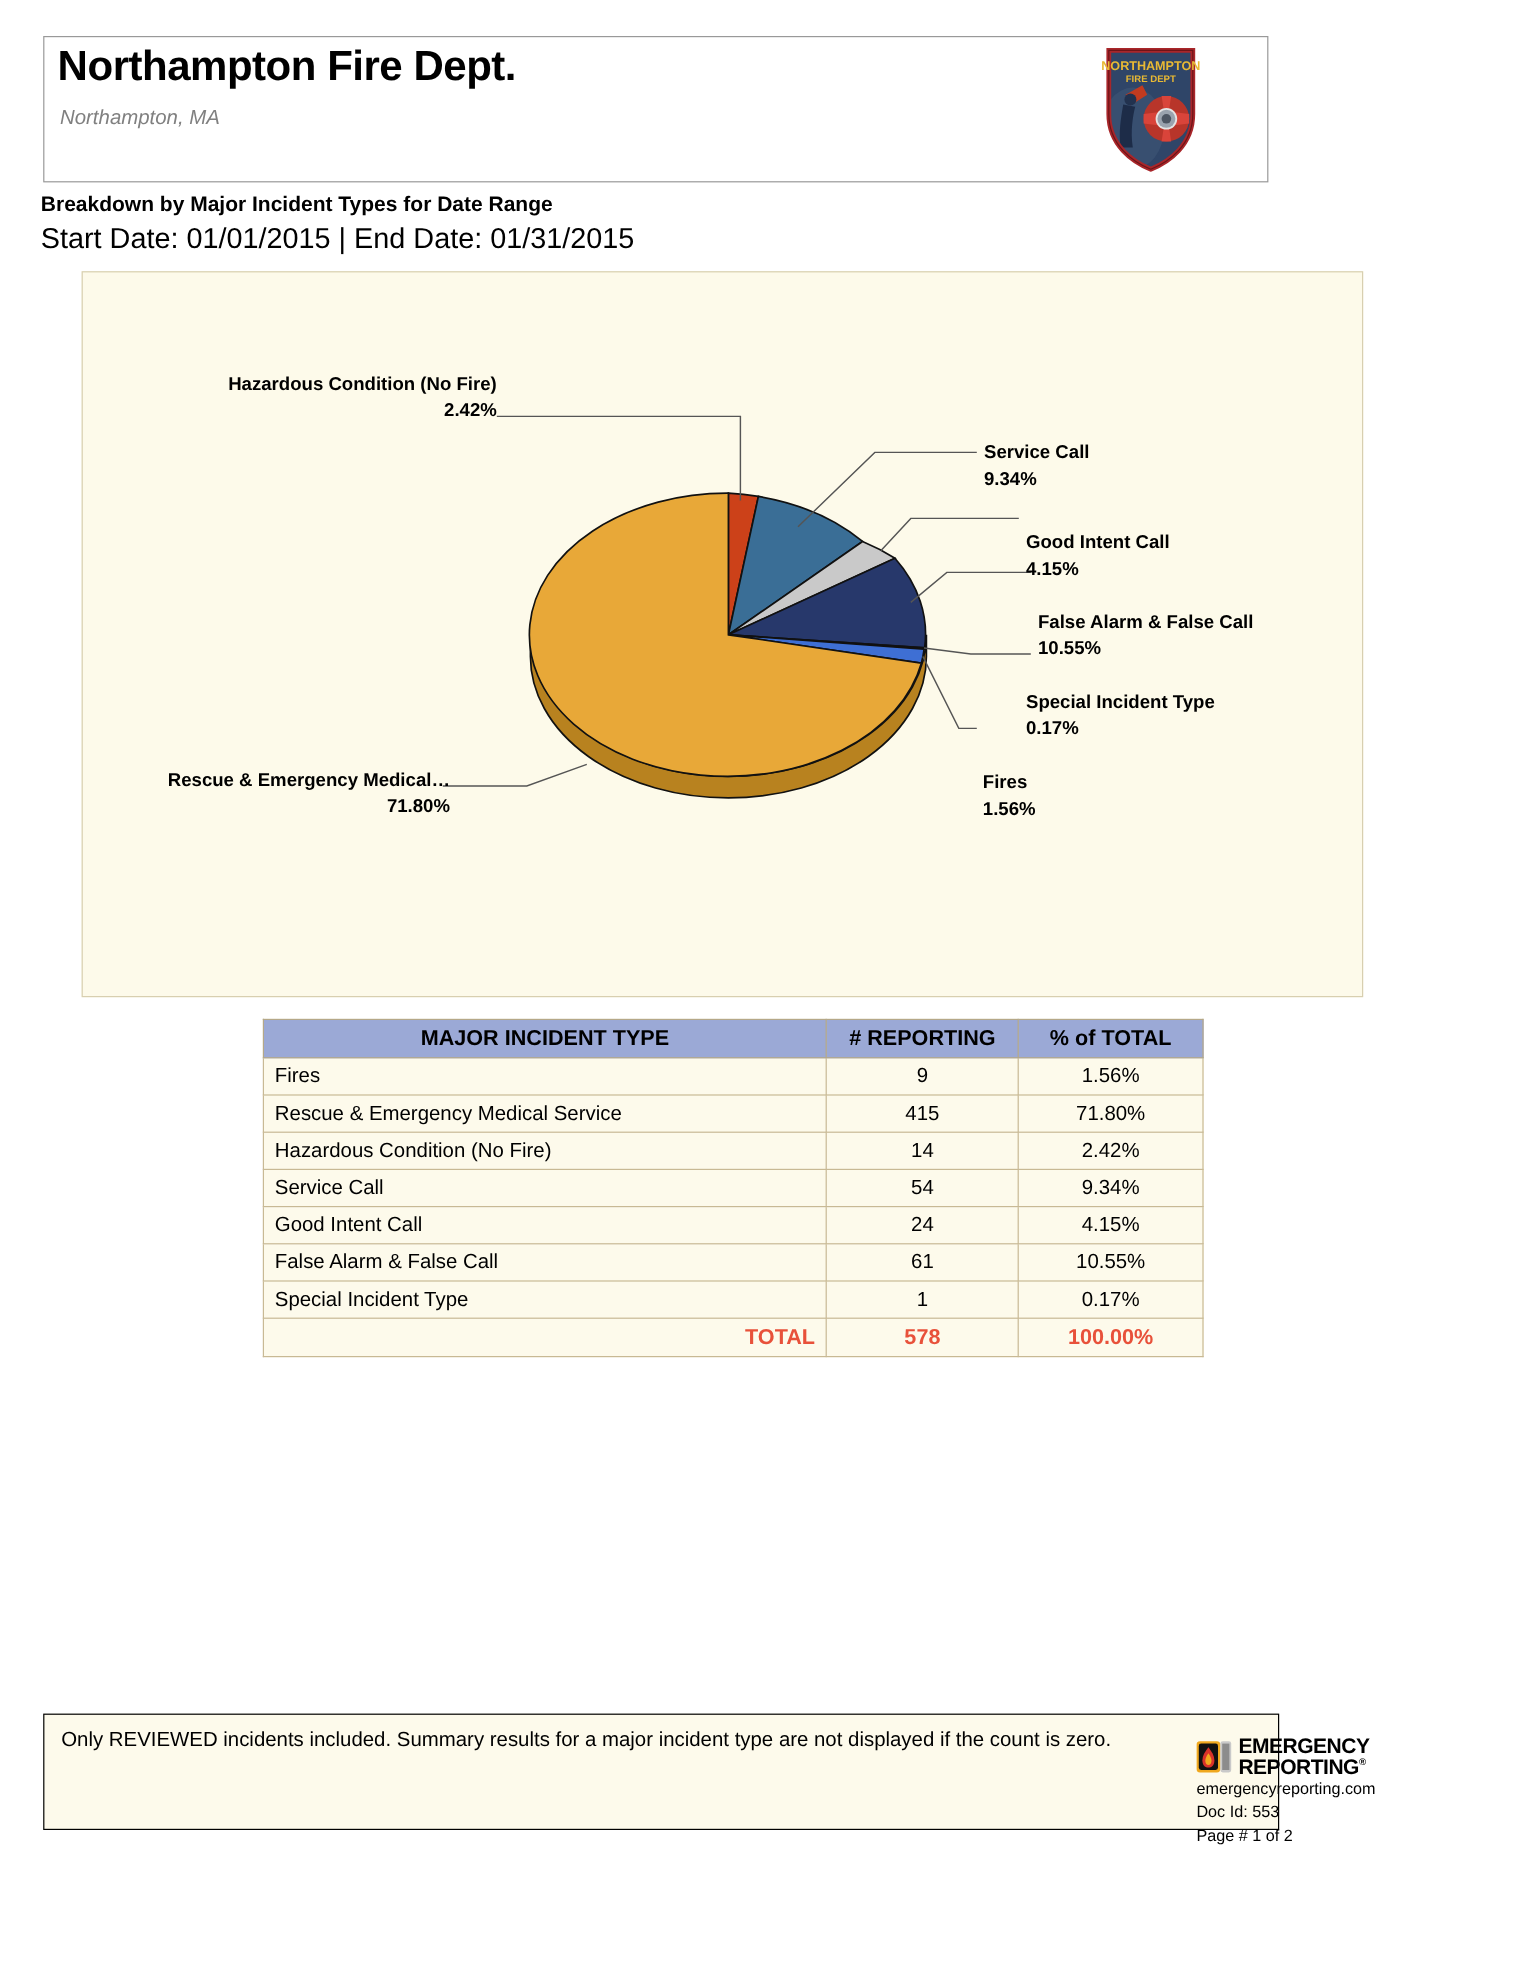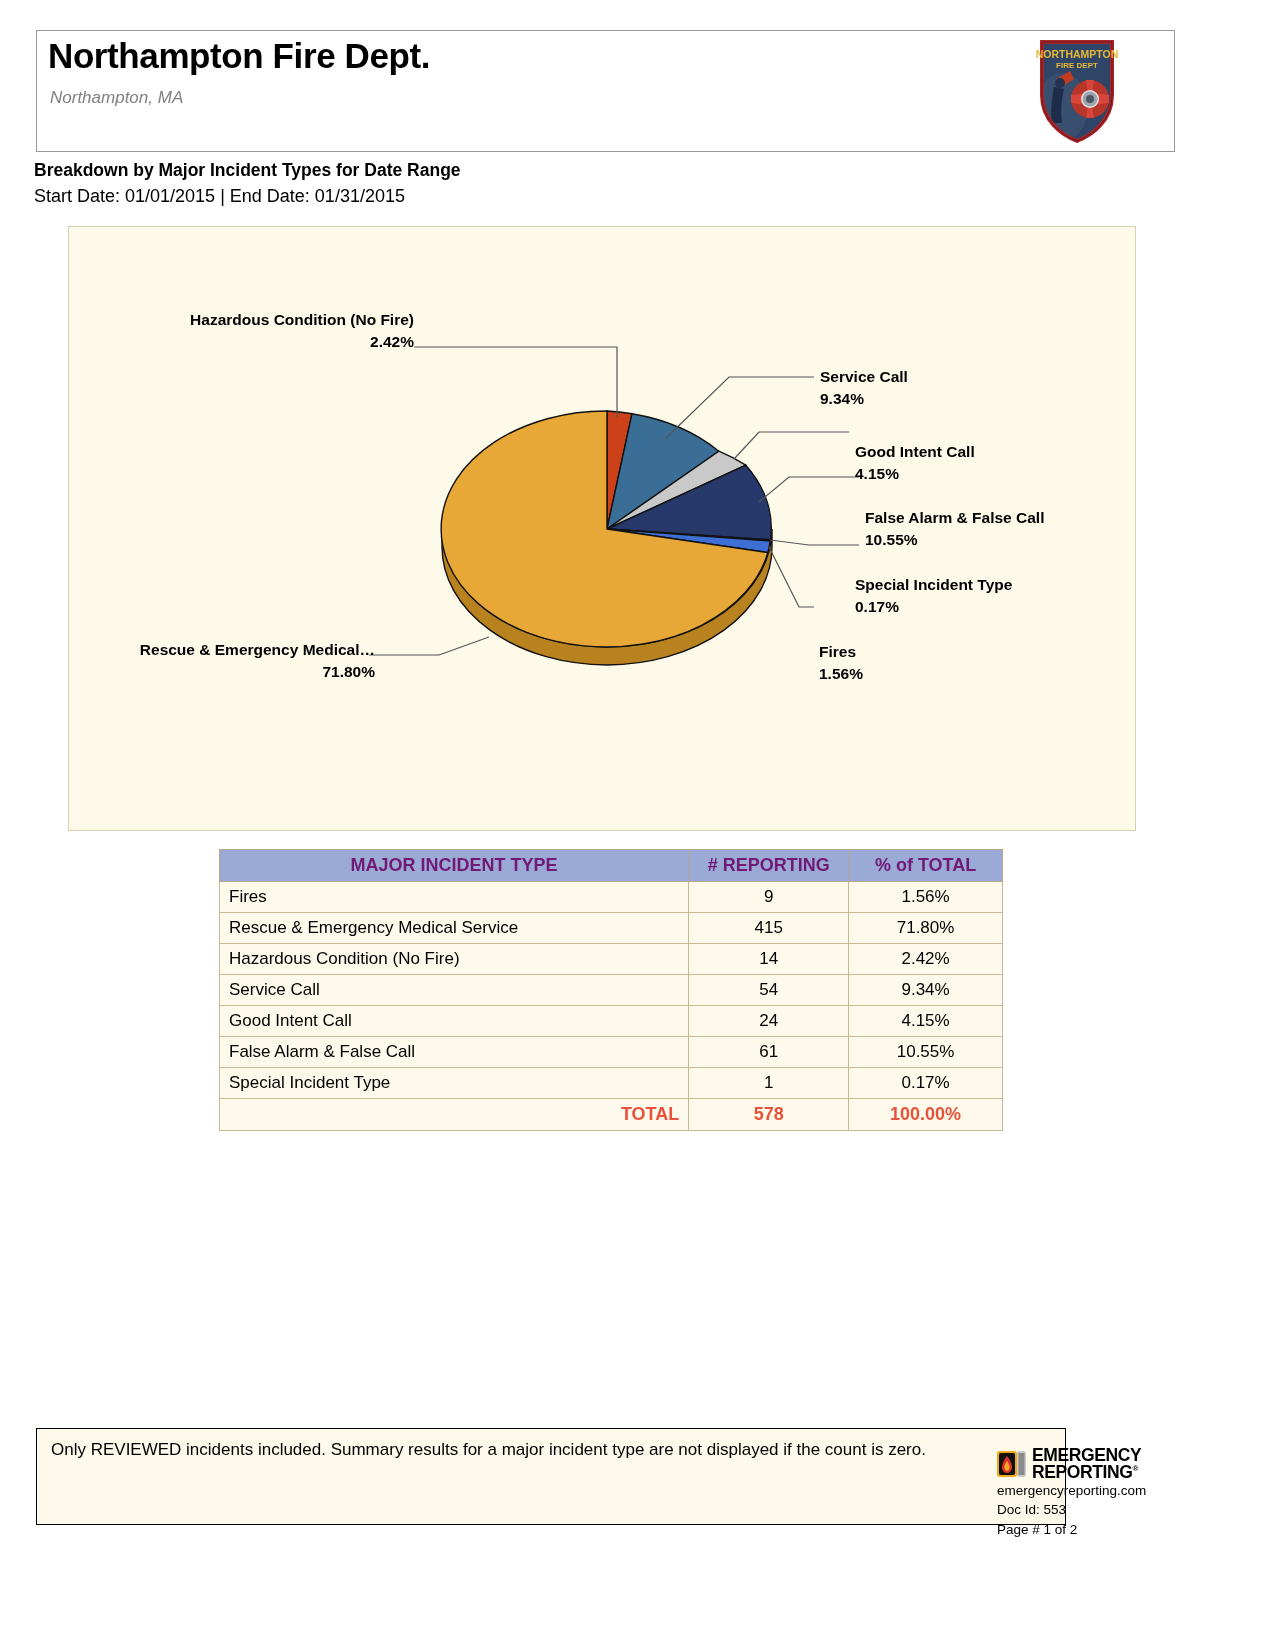--- a/index.html
+++ b/index.html
@@ -8,21 +8,21 @@
     width:1275px; height:1650px;
     background:#ffffff;
     font-family:"Liberation Sans", sans-serif;
     color:#000;
     position:relative;
     overflow:hidden;
   }
 
   
   .header-box{
-    position:absolute; left:36px; top:30px; width:1139px; height:122px;
+    position:absolute; left:36px; top:30px; width:1021px; height:122px;
     border:1px solid #999; background:#fff;
   }
   .dept-title{
     position:absolute; left:11px; top:5px;
     font-size:35px; font-weight:bold; letter-spacing:-0.4px;
     white-space:nowrap;
   }
   .dept-city{
     position:absolute; left:13px; top:57px;
     font-size:17px; font-style:italic; color:#808080;
@@ -37,21 +37,21 @@
   }
   .badge svg{ display:block; width:82px; height:108px; }
 
   
   .report-subtitle{
     position:absolute; left:34px; top:160px;
     font-size:17.5px; font-weight:bold;
   }
   .date-range{
     position:absolute; left:34px; top:186px;
-    font-size:18px;
+    font-size:24px;
   }
 
   
   .chart-panel{
     position:absolute; left:68px; top:226px; width:1068px; height:605px;
     background:#fdfaea; border:1px solid #d8cfb0;
   }
   .chart-svg{ position:absolute; left:0; top:0; width:1068px; height:605px; }
 
   .pie-label{
@@ -64,21 +64,21 @@
 
   
   .tbl-wrap{
     position:absolute; left:219px; top:849px; width:784px;
   }
   table.data{
     border-collapse:collapse; width:784px;
     font-size:17px;
   }
   table.data th{
-    background:#9ba9d6; color:#701a75;
+    background:#9ba9d6; color:#000000;
     font-weight:bold; font-size:18px;
     border:1px solid #b5a888;
     padding:5px 8px;
     text-align:center;
   }
   table.data td{
     background:#fdfaeb;
     border:1px solid #c8b994;
     padding:5px 9px;
     height:29px;

